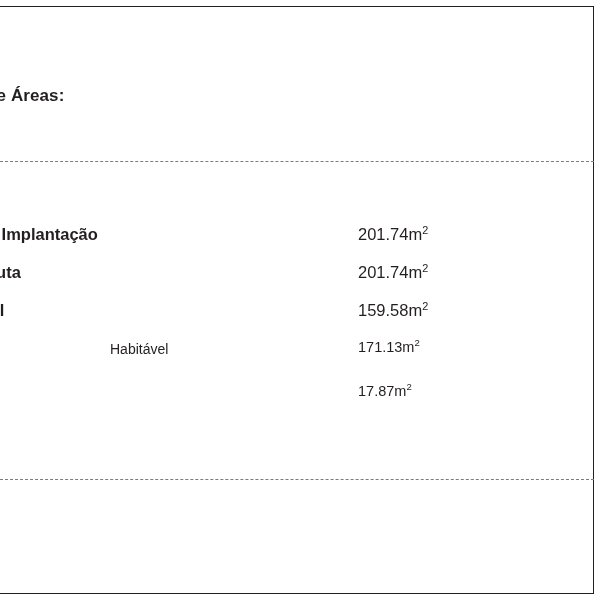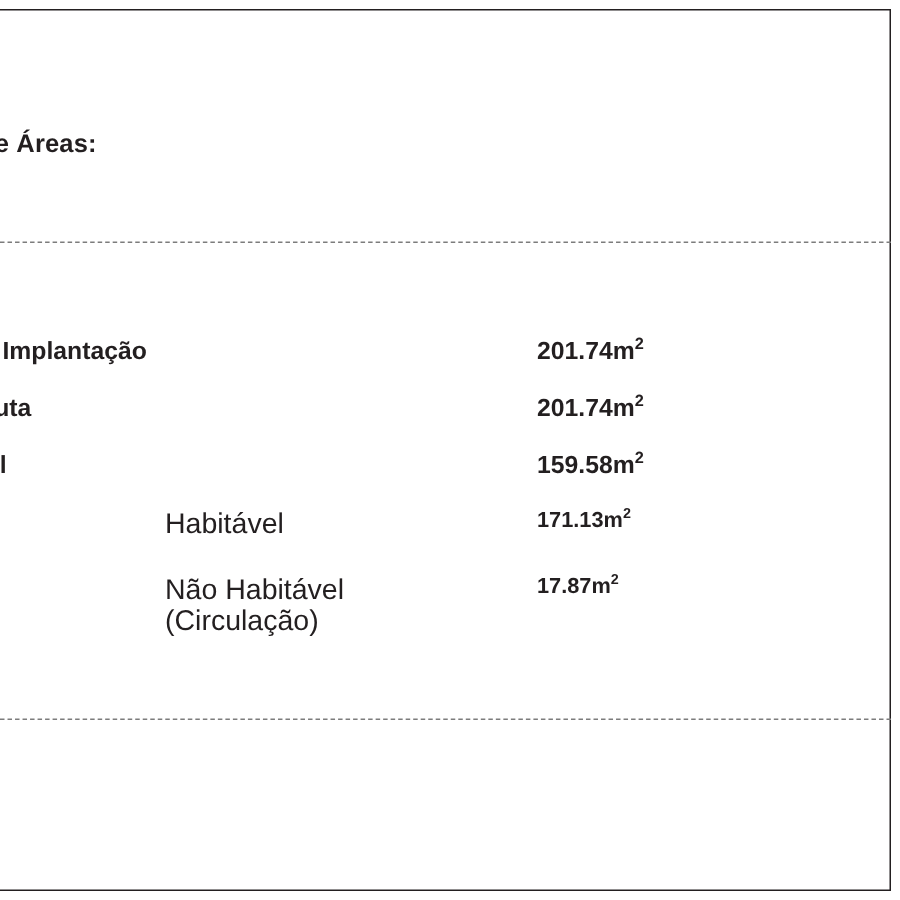--- a/index.html
+++ b/index.html
@@ -88,45 +88,45 @@
     font-size: 16.5px;
     font-weight: bold;
     white-space: nowrap;
   }
 
   .row .value {
     position: absolute;
     left: 394px;
     top: 0;
     font-size: 16.5px;
-    font-weight: bold;
+    font-weight: normal;
     white-space: nowrap;
   }
 
   .subrow {
     position: relative;
     height: 44px;
   }
 
   .subrow .label {
     position: absolute;
     left: 146px;
     top: 0;
-    font-size: 19px;
+    font-size: 14px;
     font-weight: normal;
     line-height: 21px;
     white-space: pre-line;
   }
 
   .subrow .value {
     position: absolute;
     left: 394px;
     top: 0;
     font-size: 14.5px;
-    font-weight: bold;
+    font-weight: normal;
     white-space: nowrap;
   }
 
   sup {
     font-size: 0.66em;
     vertical-align: super;
     line-height: 0;
   }
 
   .unit {
@@ -162,22 +162,20 @@
       <span class="label">a Útil</span>
       <span class="value unit"><span>159.58m</span><sup>2</sup></span>
     </div>
 
     <div class="subrow">
       <span class="label">Habitável</span>
       <span class="value unit"><span>171.13m</span><sup>2</sup></span>
     </div>
 
     <div class="subrow">
-      <span class="label">Não Habitável
-(Circulação)</span>
       <span class="value unit"><span>17.87m</span><sup>2</sup></span>
     </div>
 
   </div>
 
   <div class="sep sep-2"></div>
 
 </div>
 
 </body></html>

